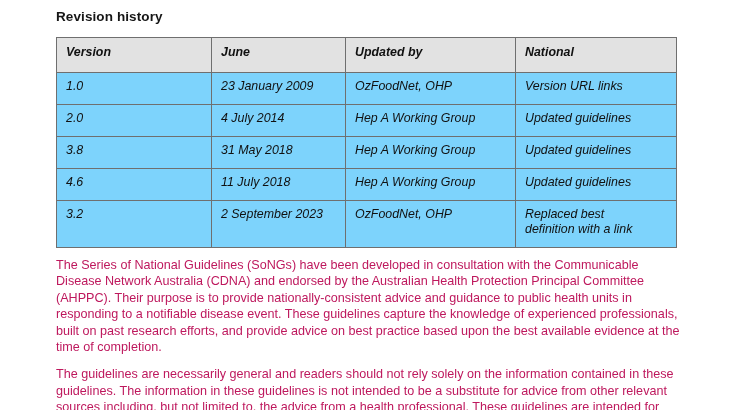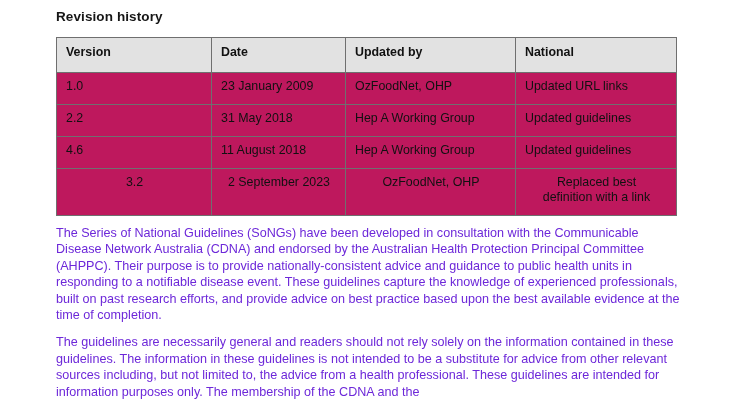--- a/index.html
+++ b/index.html
@@ -42,20 +42,21 @@
   }
 
   
   table.revision-table {
     border-collapse: collapse;
     table-layout: fixed;
     width: 620px;
     margin: 12px 0 0 0;
     font-size: 12.4px;
     color: #111111;
+    font-style: italic;
   }
 
   table.revision-table col.c-version { width: 155px; }
   table.revision-table col.c-date    { width: 134px; }
   table.revision-table col.c-revised { width: 170px; }
   table.revision-table col.c-changes { width: 161px; }
 
   table.revision-table th,
   table.revision-table td {
     border: 1px solid #6f6f6f;
@@ -70,44 +71,43 @@
     background: #e2e2e2;
     font-weight: bold;
     height: 20px;
     padding-top: 7px;
     padding-bottom: 7px;
     color: #111111;
   }
 
   table.revision-table tbody td {
     height: 19px;
-    background: #be185d;
+    background: #7dd3fc;
   }
 
   table.revision-table tbody tr.tall td {
     height: 34px;
-    text-align: center;
   }
 
   .cell-multiline {
     display: block;
     white-space: pre-line;
   }
 
   
   .body-copy {
     margin-top: 9px;
     width: 625px;
   }
 
   .body-copy p {
     margin: 0 0 11px 0;
     font-size: 12.6px;
     line-height: 16.4px;
-    color: #6d28d9;
+    color: #be185d;
     text-align: left;
   }
 
   .body-copy p:last-child {
     margin-bottom: 0;
   }
 </style>
 </head>
 <body>
 
@@ -119,41 +119,47 @@
     <table class="revision-table">
       <colgroup>
         <col class="c-version">
         <col class="c-date">
         <col class="c-revised">
         <col class="c-changes">
       </colgroup>
       <thead>
         <tr>
           <th>Version</th>
-          <th>Date</th>
+          <th>June</th>
           <th>Updated by</th>
           <th>National</th>
         </tr>
       </thead>
       <tbody>
         <tr>
           <td>1.0</td>
           <td>23 January 2009</td>
           <td>OzFoodNet, OHP</td>
-          <td>Updated URL links</td>
+          <td>Version URL links</td>
         </tr>
         <tr>
-          <td>2.2</td>
+          <td>2.0</td>
+          <td>4 July 2014</td>
+          <td>Hep A Working Group</td>
+          <td>Updated guidelines</td>
+        </tr>
+        <tr>
+          <td>3.8</td>
           <td>31 May 2018</td>
           <td>Hep A Working Group</td>
           <td>Updated guidelines</td>
         </tr>
         <tr>
           <td>4.6</td>
-          <td>11 August 2018</td>
+          <td>11 July 2018</td>
           <td>Hep A Working Group</td>
           <td>Updated guidelines</td>
         </tr>
         <tr class="tall">
           <td>3.2</td>
           <td>2 September 2023</td>
           <td>OzFoodNet, OHP</td>
           <td>
               <span class="cell-multiline">Replaced best
 definition with a link</span>

